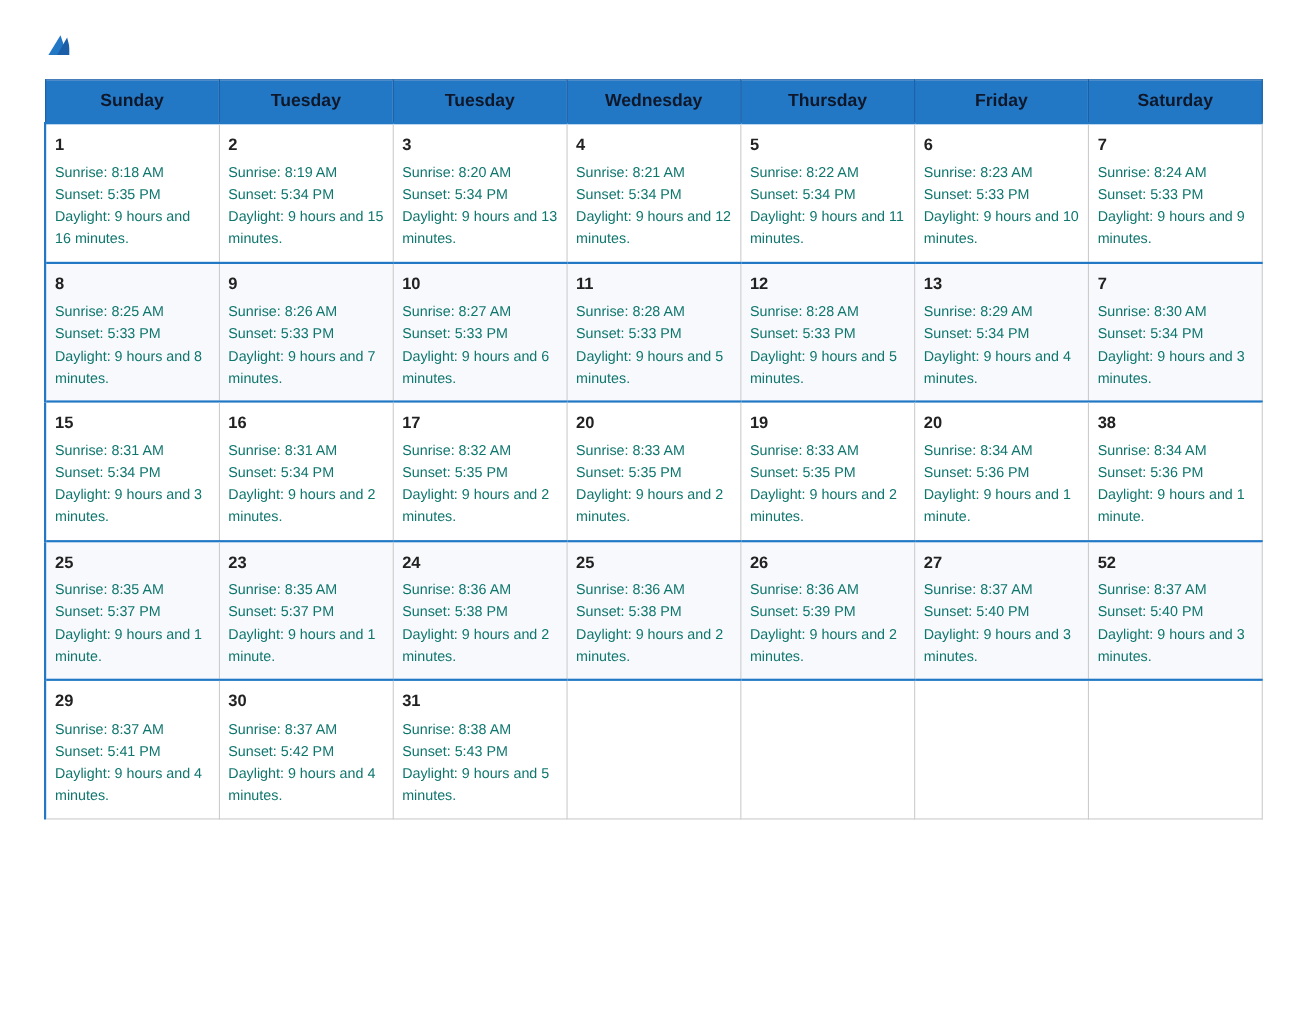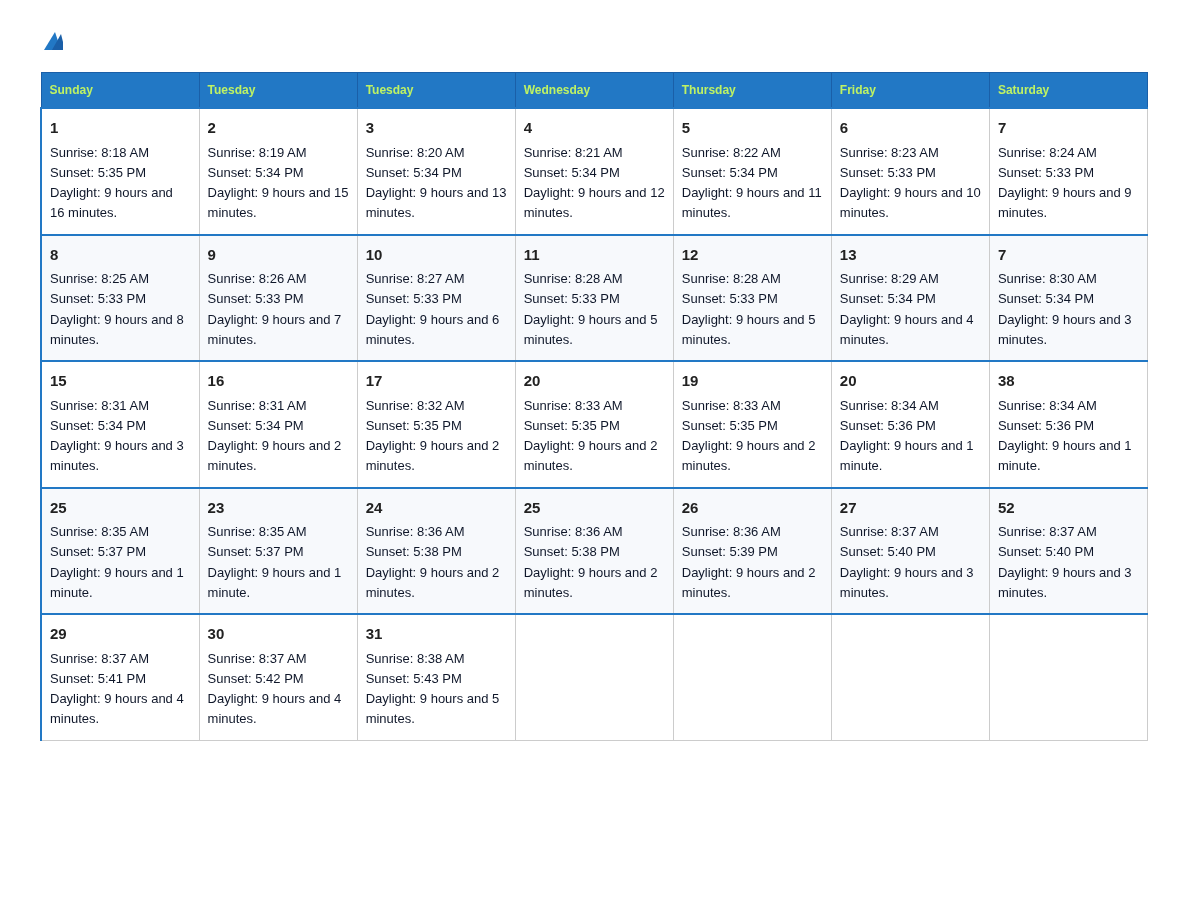--- a/index.html
+++ b/index.html
@@ -43,25 +43,25 @@
       color: #444;
       margin-top: 4px;
     }
     table {
       width: 100%;
       border-collapse: collapse;
       table-layout: fixed;
     }
     thead th {
       background-color: #2278c5;
-      color: #bef264;
-      font-size: 12px;
+      color: #0f172a;
+      font-size: 16px;
       font-weight: bold;
       padding: 10px 8px;
-      text-align: left;
+      text-align: center;
       border: 1px solid #1a5fa8;
     }
     tbody td {
       vertical-align: top;
       padding: 8px 8px 10px 8px;
       border: 1px solid #ccc;
       font-size: 13.5px;
       color: #222;
       line-height: 1.5;
       min-height: 100px;
@@ -73,21 +73,21 @@
       background: #f7f9fc;
     }
     .day-num {
       font-size: 15px;
       font-weight: bold;
       display: block;
       margin-bottom: 3px;
     }
     .day-info {
       font-size: 13px;
-      color: #0f172a;
+      color: #0f766e;
       line-height: 1.55;
     }
     .empty-cell {
       background: #fff !important;
     }
     
     tbody tr td:first-child {
       border-left: 2px solid #2278c5;
     }
     tbody tr > td {

